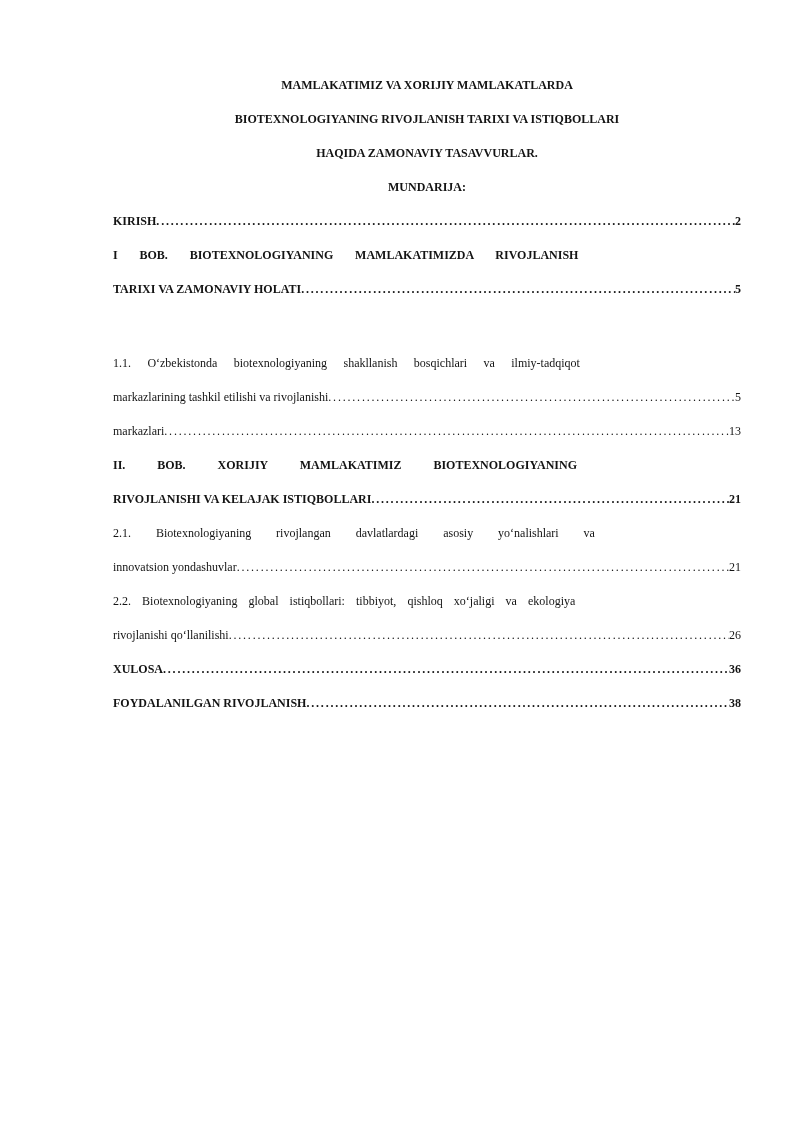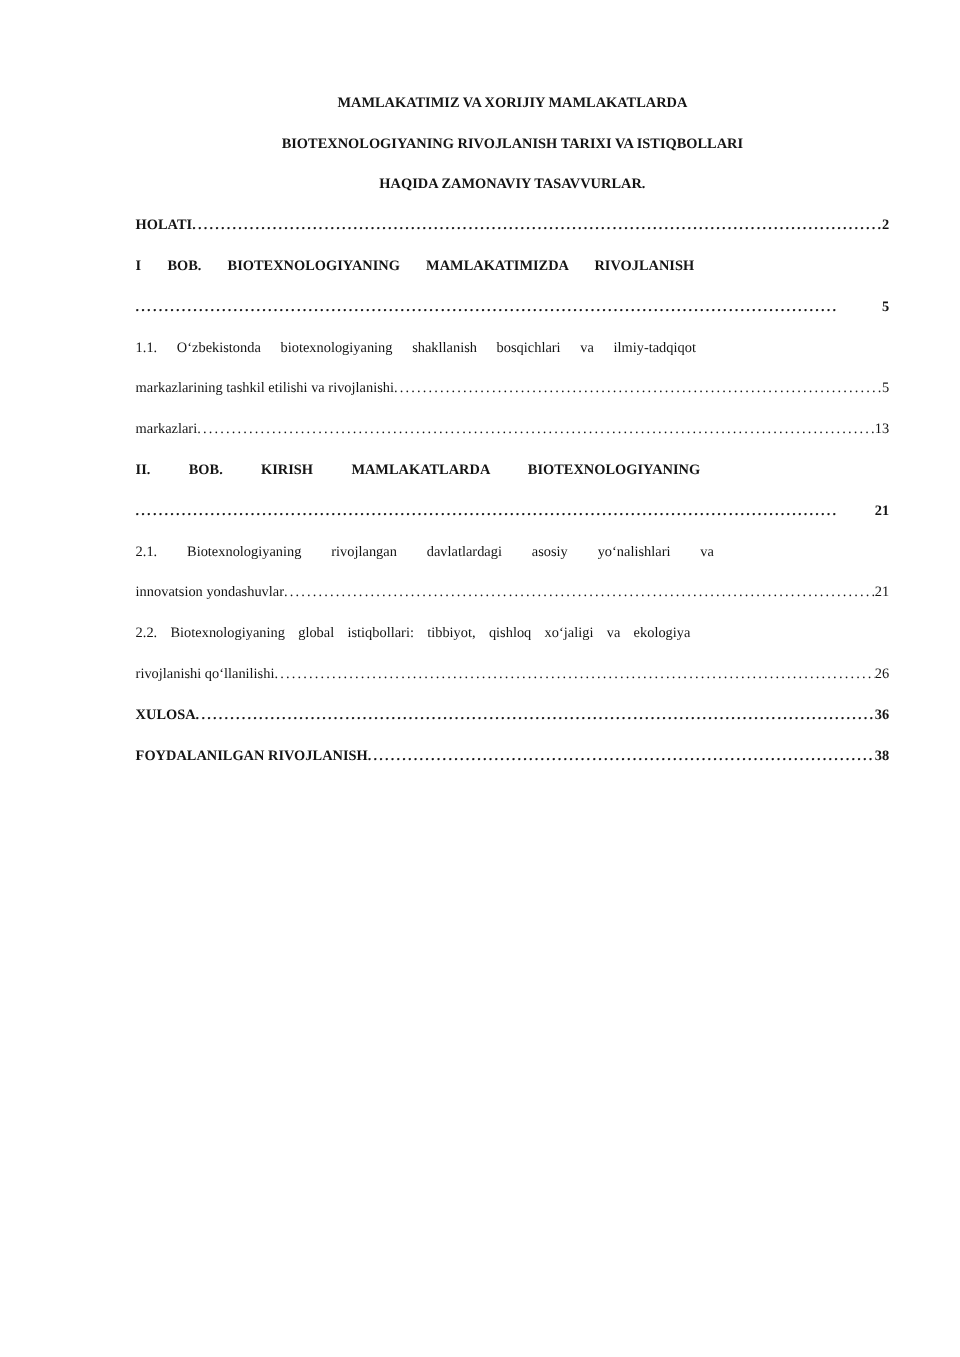--- a/index.html
+++ b/index.html
@@ -38,58 +38,61 @@
   .pg{flex:0 0 auto;white-space:nowrap;}
 </style>
 </head>
 <body>
 
 <div class="page">
 
   <div class="center-line">MAMLAKATIMIZ VA XORIJIY MAMLAKATLARDA</div>
   <div class="center-line">BIOTEXNOLOGIYANING RIVOJLANISH TARIXI VA ISTIQBOLLARI</div>
   <div class="center-line">HAQIDA ZAMONAVIY TASAVVURLAR.</div>
+  <div class="center-line">MUNDARIJA:</div>
 
   <div class="toc-line bold">
-    <span class="t">HOLATI</span>
+    <span class="t">KIRISH</span>
       <span class="dots">..........................................................................................................................</span>
       <span class="pg">2</span>
   </div>
 
   <div class="toc-line bold">
     <span class="fit" style="word-spacing: 18.8203px;">I BOB. BIOTEXNOLOGIYANING MAMLAKATIMIZDA RIVOJLANISH</span>
   </div>
 
   <div class="toc-line bold">
+    <span class="t">TARIXI VA ZAMONAVIY HOLATI</span>
       <span class="dots">..........................................................................................................................</span>
       <span class="pg">5</span>
   </div>
 
   <div class="toc-line">
-    <span class="fit" style="word-spacing: 13.3854px;">1.1. O‘zbekistonda biotexnologiyaning shakllanish bosqichlari va ilmiy-tadqiqot</span>
+    <span class="fit" style="word-spacing: 13.3854px; margin-top: 40px;">1.1. O‘zbekistonda biotexnologiyaning shakllanish bosqichlari va ilmiy-tadqiqot</span>
   </div>
 
   <div class="toc-line">
     <span class="t">markazlarining tashkil etilishi va rivojlanishi</span>
       <span class="dots">..........................................................................................................................</span>
       <span class="pg">5</span>
   </div>
 
 
   <div class="toc-line">
     <span class="t">markazlari</span>
       <span class="dots">..........................................................................................................................</span>
       <span class="pg">13</span>
   </div>
 
   <div class="toc-line bold">
-    <span class="fit" style="word-spacing: 28.9297px;">II. BOB. KIRISH MAMLAKATLARDA BIOTEXNOLOGIYANING</span>
+    <span class="fit" style="word-spacing: 28.9297px;">II. BOB. XORIJIY MAMLAKATIMIZ BIOTEXNOLOGIYANING</span>
   </div>
 
   <div class="toc-line bold">
+    <span class="t">RIVOJLANISHI VA KELAJAK ISTIQBOLLARI</span>
       <span class="dots">..........................................................................................................................</span>
       <span class="pg">21</span>
   </div>
 
   <div class="toc-line">
     <span class="fit" style="word-spacing: 21.888px;">2.1. Biotexnologiyaning rivojlangan davlatlardagi asosiy yo‘nalishlari va</span>
   </div>
 
   <div class="toc-line">
     <span class="t">innovatsion yondashuvlar</span>

